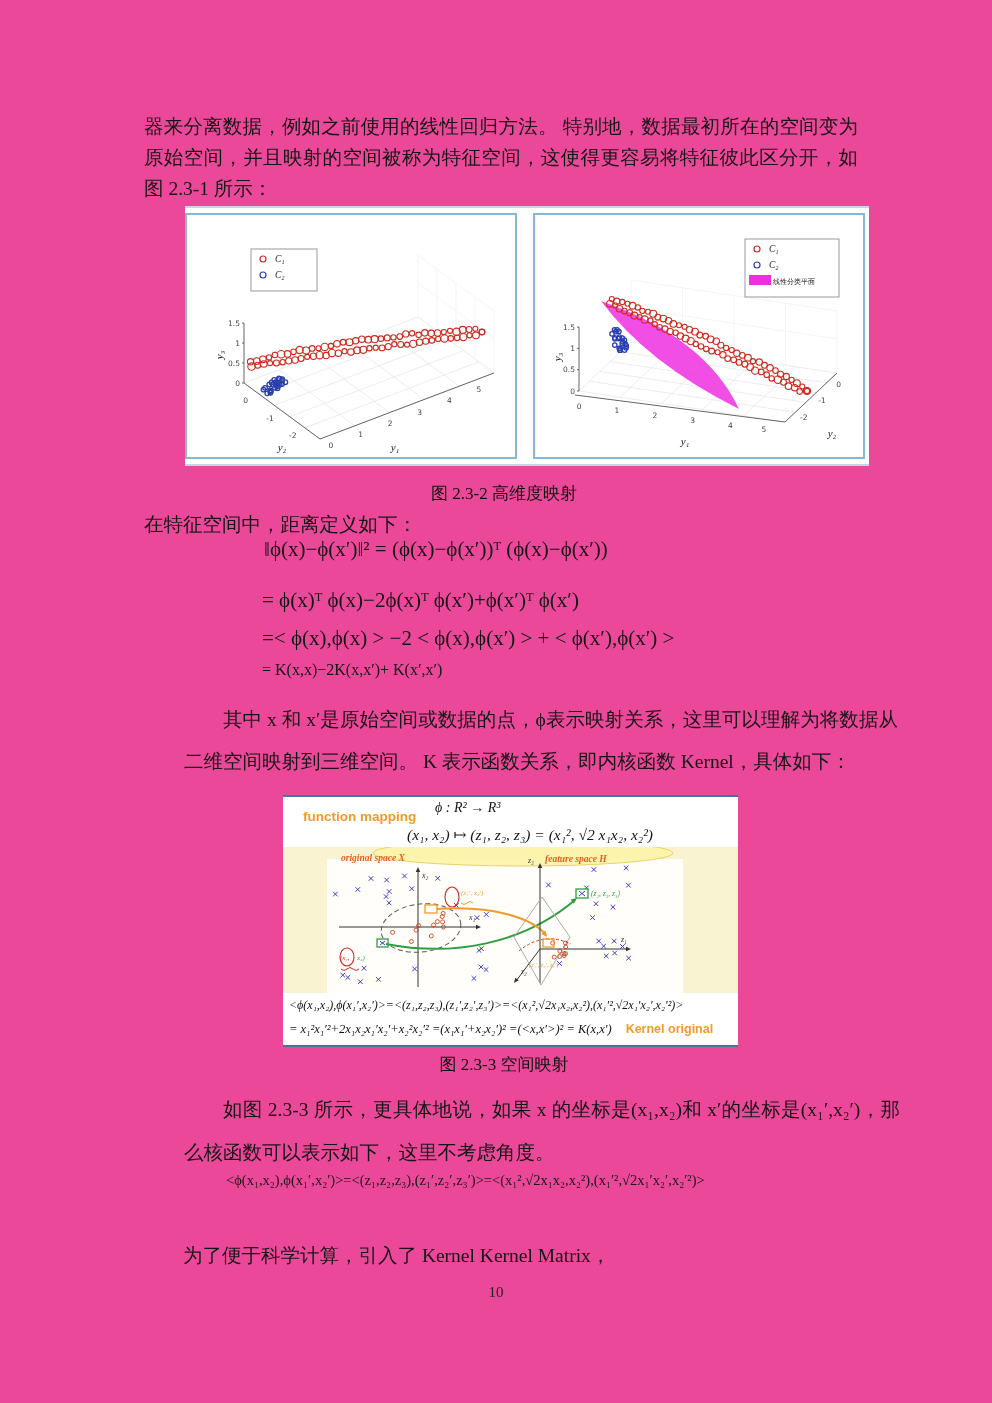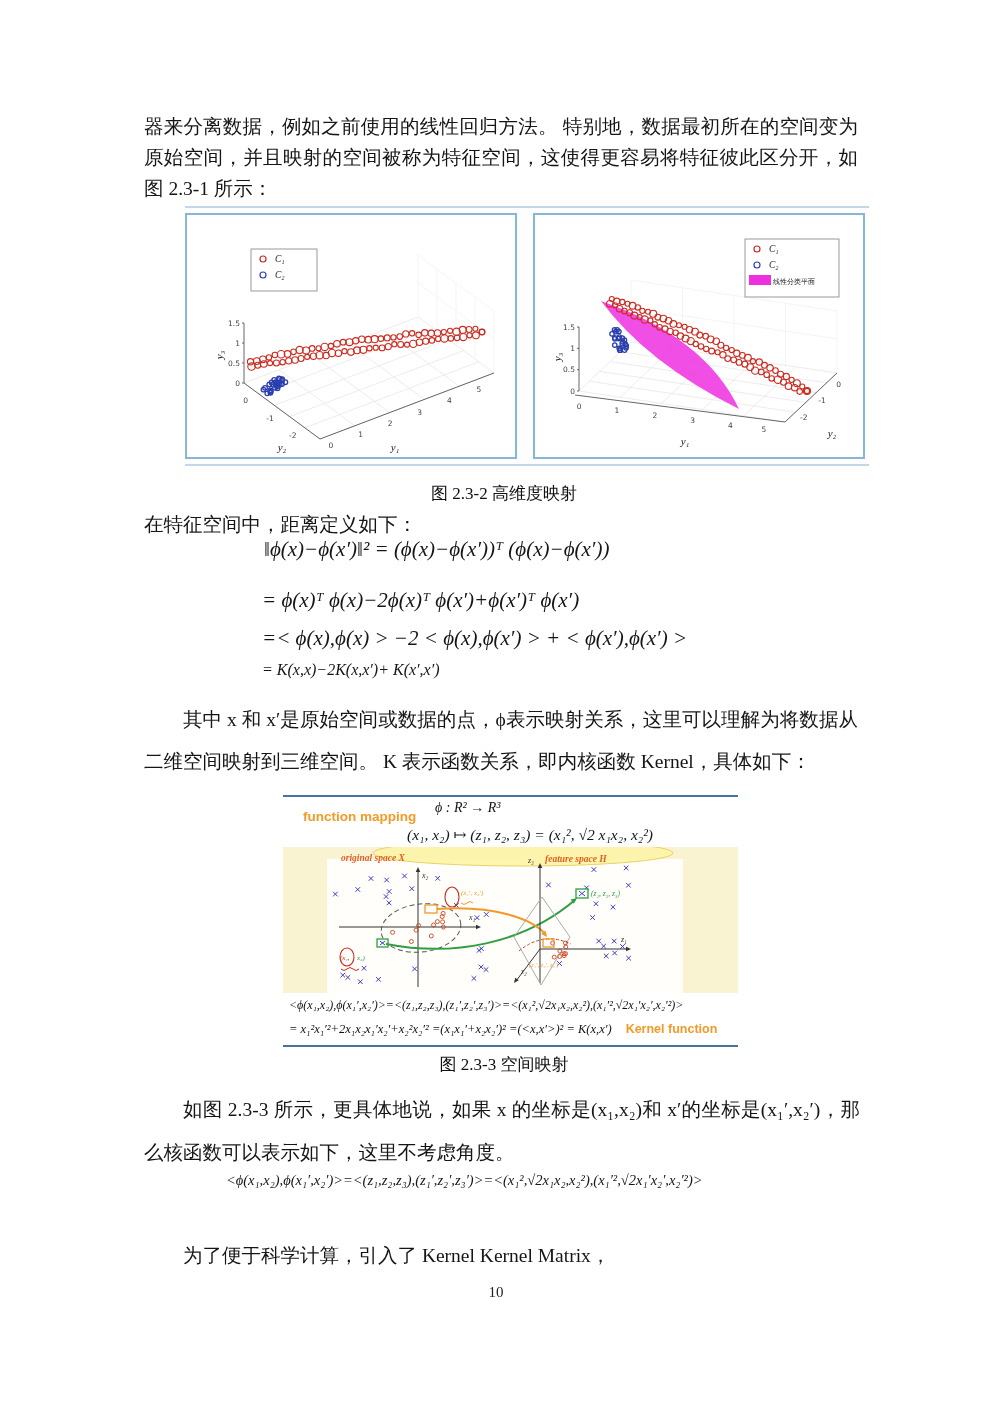--- a/index.html
+++ b/index.html
@@ -1,22 +1,22 @@
 <!DOCTYPE html>
 <html><head>
 <meta charset="utf-8">
 <style>
   html,body{margin:0;padding:0;background:#e9e9e9;}
-  .page{position:relative;width:992px;height:1403px;background:#ffffff;margin:0 auto;
+  .page{position:relative;width:992px;height:1403px;background:#ec4899;margin:0 auto;
         font-family:"Liberation Serif","DejaVu Serif",serif;color:#151515;overflow:hidden;}
   .para{position:absolute;font-size:19.5px;line-height:31px;text-align:justify;}
-  .para.wide{line-height:42px;}
+  .para.wide{line-height:42px;margin-left:40px;}
   .indent{text-indent:2em;}
   .caption{position:absolute;left:0;right:0;text-align:center;font-size:17px;color:#111;padding-left:16px;}
-  .formula{position:absolute;font-style:italic;white-space:nowrap;
+  .formula{position:absolute;white-space:nowrap;
            font-family:"Liberation Serif","DejaVu Serif","DejaVu Sans",serif;}
   .fig232{position:absolute;left:185px;top:206px;width:684px;
           border-top:2px solid #c3d8e4;border-bottom:2px solid #c3d8e4;
           padding:5px 0;display:flex;gap:16px;background:#fdfdfd;}
   .panel3d{width:332px;height:246px;border:2px solid #86b8d4;background:#fff;box-sizing:border-box;}
   .panel3d svg{display:block;width:100%;height:100%;}
   .fig233{position:absolute;left:283px;top:795px;width:455px;background:#fff;}
   .rule{height:2px;background:#47749f;}
   .f233-head{position:relative;height:50px;background:#fff;}
   .f233-bottom{position:relative;height:52px;background:#fff;}
@@ -491,21 +491,21 @@
           <rect x="260" y="92" width="11" height="8" stroke="#f2992e" fill="none" stroke-width="1.3"></rect>
           <text x="246" y="120" font-size="6.5" fill="#f0a855" text-anchor="start" font-family="&quot;Liberation Serif&quot;,&quot;DejaVu Serif&quot;,serif" font-style="italic">(z₁′, z₂′, z₃′)</text>
           <rect x="293" y="42" width="12" height="9" fill="#fff" stroke="#2f9e41" stroke-width="1.3"></rect>
           <path d="M296,44 L302,49 M296,49 L302,44" stroke="#3c3cc8" stroke-width="1"></path>
           <text x="308" y="49" font-size="7.5" fill="#2f9e41" text-anchor="start" font-family="&quot;Liberation Serif&quot;,&quot;DejaVu Serif&quot;,serif" font-style="italic">(z₁, z₂, z₃)</text>
         </g>
       </svg>
     <div class="f233-bottom">
       <div class="kline" style="top:5px;">&lt;ϕ(x₁,x₂),ϕ(x₁′,x₂′)&gt;=&lt;(z₁,z₂,z₃),(z₁′,z₂′,z₃′)&gt;=&lt;(x₁²,√2x₁x₂,x₂²),(x₁′²,√2x₁′x₂′,x₂′²)&gt;</div>
       <div class="kline" style="top:29px;font-size:12.5px;">
-        <span>= x₁²x₁′²+2x₁x₂x₁′x₂′+x₂²x₂′² =(x₁x₁′+x₂x₂′)² =(&lt;x,x′&gt;)² = K(x,x′)</span><span class="kfn">Kernel function</span>
+        <span>= x₁²x₁′²+2x₁x₂x₁′x₂′+x₂²x₂′² =(x₁x₁′+x₂x₂′)² =(&lt;x,x′&gt;)² = K(x,x′)</span><span class="kfn">Kernel original</span>
       </div>
     </div>
     <div class="rule"></div>
   </div>
 
   <div class="caption" style="top:1053px;">图 2.3-3 空间映射</div>
 
   <div class="para wide indent" style="left:144px;top:1088px;width:716px;line-height:43px;">如图 2.3-3 所示，更具体地说，如果 x 的坐标是(x₁,x₂)和 x′的坐标是(x₁′,x₂′)，那么核函数可以表示如下，这里不考虑角度。</div>
 
   <div class="formula" style="left:226px;top:1172px;font-size:14.5px;">&lt;ϕ(x₁,x₂),ϕ(x₁′,x₂′)&gt;=&lt;(z₁,z₂,z₃),(z₁′,z₂′,z₃′)&gt;=&lt;(x₁²,√2x₁x₂,x₂²),(x₁′²,√2x₁′x₂′,x₂′²)&gt;</div>

